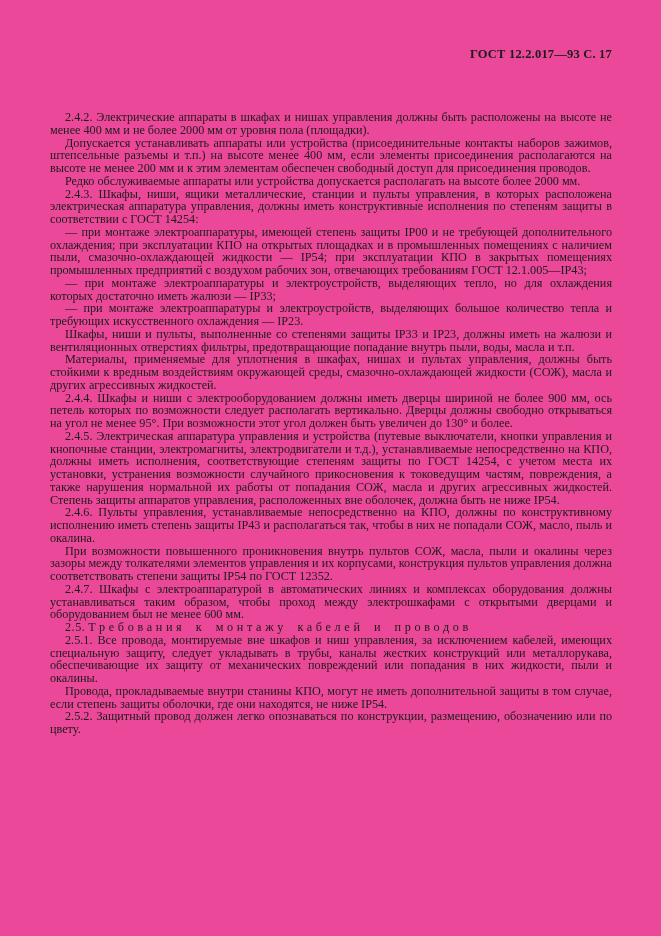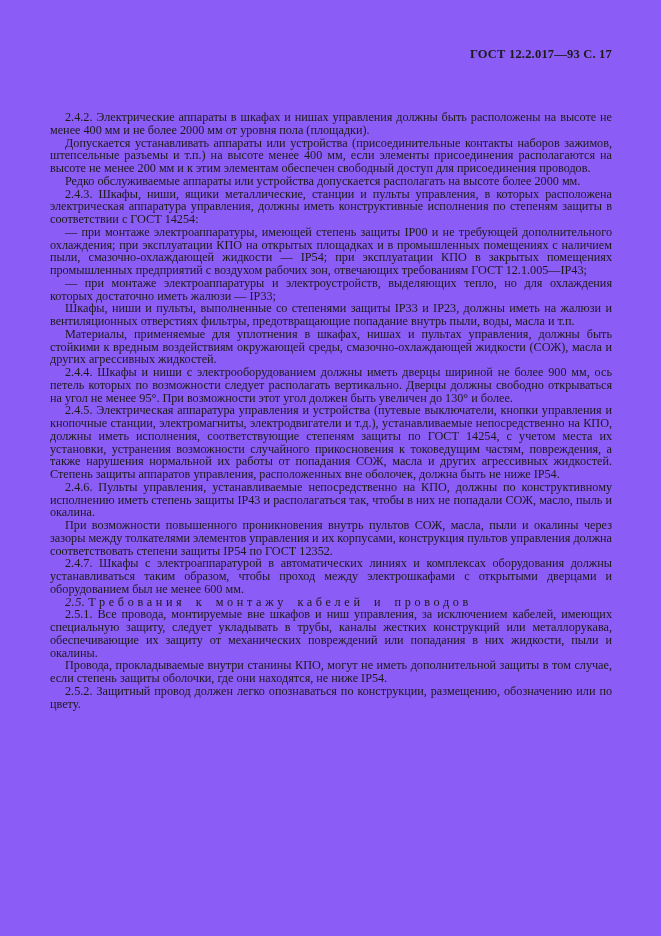--- a/index.html
+++ b/index.html
@@ -4,21 +4,21 @@
 <style>
   html, body {
     margin: 0;
     padding: 0;
     background: #ffffff;
   }
   .page {
     position: relative;
     width: 661px;
     height: 936px;
-    background: #8b5cf6;
+    background: #ec4899;
     overflow: hidden;
     font-family: "Liberation Serif", "DejaVu Serif", serif;
     color: #1b1b1b;
   }
   .header {
     position: absolute;
     top: 47px;
     right: 49px;
     font-size: 12.5px;
     font-weight: 700;
@@ -39,39 +39,39 @@
   .content p {
     margin: 0;
     padding: 0;
     text-indent: 15px;
   }
   .content p.heading {
     white-space: nowrap;
   }
   .heading .hnum {
     letter-spacing: 0.5px;
-    font-style: italic;
   }
   .heading .htitle {
     letter-spacing: 0.30em;
     word-spacing: 0.30em;
   }
 </style>
 </head>
 <body>
 
 <div class="page">
   <div class="header">ГОСТ 12.2.017—93 С. 17</div>
   <div class="content">
       <p>2.4.2. Электрические аппараты в шкафах и нишах управления должны быть расположены на высоте не менее 400 мм и не более 2000 мм от уровня пола (площадки).</p>
       <p>Допускается устанавливать аппараты или устройства (присоединительные контакты наборов зажимов, штепсельные разъемы и т.п.) на высоте менее 400 мм, если элементы присоединения располагаются на высоте не менее 200 мм и к этим элементам обеспечен свободный доступ для присоединения проводов.</p>
       <p>Редко обслуживаемые аппараты или устройства допускается располагать на высоте более 2000 мм.</p>
       <p>2.4.3. Шкафы, ниши, ящики металлические, станции и пульты управления, в которых расположена электрическая аппаратура управления, должны иметь конструктивные исполнения по степеням защиты в соответствии с ГОСТ 14254:</p>
       <p>— при монтаже электроаппаратуры, имеющей степень защиты IP00 и не требующей дополнительного охлаждения; при эксплуатации КПО на открытых площадках и в промышленных помещениях с наличием пыли, смазочно-охлаждающей жидкости — IP54; при эксплуатации КПО в закрытых помещениях промышленных предприятий с воздухом рабочих зон, отвечающих требованиям ГОСТ 12.1.005—IP43;</p>
       <p>— при монтаже электроаппаратуры и электроустройств, выделяющих тепло, но для охлаждения которых достаточно иметь жалюзи — IP33;</p>
+      <p>— при монтаже электроаппаратуры и электроустройств, выделяющих большое количество тепла и требующих искусственного охлаждения — IP23.</p>
       <p>Шкафы, ниши и пульты, выполненные со степенями защиты IP33 и IP23, должны иметь на жалюзи и вентиляционных отверстиях фильтры, предотвращающие попадание внутрь пыли, воды, масла и т.п.</p>
       <p>Материалы, применяемые для уплотнения в шкафах, нишах и пультах управления, должны быть стойкими к вредным воздействиям окружающей среды, смазочно-охлаждающей жидкости (СОЖ), масла и других агрессивных жидкостей.</p>
       <p>2.4.4. Шкафы и ниши с электрооборудованием должны иметь дверцы шириной не более 900 мм, ось петель которых по возможности следует располагать вертикально. Дверцы должны свободно открываться на угол не менее 95°. При возможности этот угол должен быть увеличен до 130° и более.</p>
       <p>2.4.5. Электрическая аппаратура управления и устройства (путевые выключатели, кнопки управления и кнопочные станции, электромагниты, электродвигатели и т.д.), устанавливаемые непосредственно на КПО, должны иметь исполнения, соответствующие степеням защиты по ГОСТ 14254, с учетом места их установки, устранения возможности случайного прикосновения к токоведущим частям, повреждения, а также нарушения нормальной их работы от попадания СОЖ, масла и других агрессивных жидкостей. Степень защиты аппаратов управления, расположенных вне оболочек, должна быть не ниже IP54.</p>
       <p>2.4.6. Пульты управления, устанавливаемые непосредственно на КПО, должны по конструктивному исполнению иметь степень защиты IP43 и располагаться так, чтобы в них не попадали СОЖ, масло, пыль и окалина.</p>
       <p>При возможности повышенного проникновения внутрь пультов СОЖ, масла, пыли и окалины через зазоры между толкателями элементов управления и их корпусами, конструкция пультов управления должна соответствовать степени защиты IP54 по ГОСТ 12352.</p>
       <p>2.4.7. Шкафы с электроаппаратурой в автоматических линиях и комплексах оборудования должны устанавливаться таким образом, чтобы проход между электрошкафами с открытыми дверцами и оборудованием был не менее 600 мм.</p>
       <p class="heading"><span class="hnum">2.5.</span> <span class="htitle">Требования к монтажу кабелей и проводов</span></p>
       <p>2.5.1. Все провода, монтируемые вне шкафов и ниш управления, за исключением кабелей, имеющих специальную защиту, следует укладывать в трубы, каналы жестких конструкций или металлорукава, обеспечивающие их защиту от механических повреждений или попадания в них жидкости, пыли и окалины.</p>
       <p>Провода, прокладываемые внутри станины КПО, могут не иметь дополнительной защиты в том случае, если степень защиты оболочки, где они находятся, не ниже IP54.</p>

